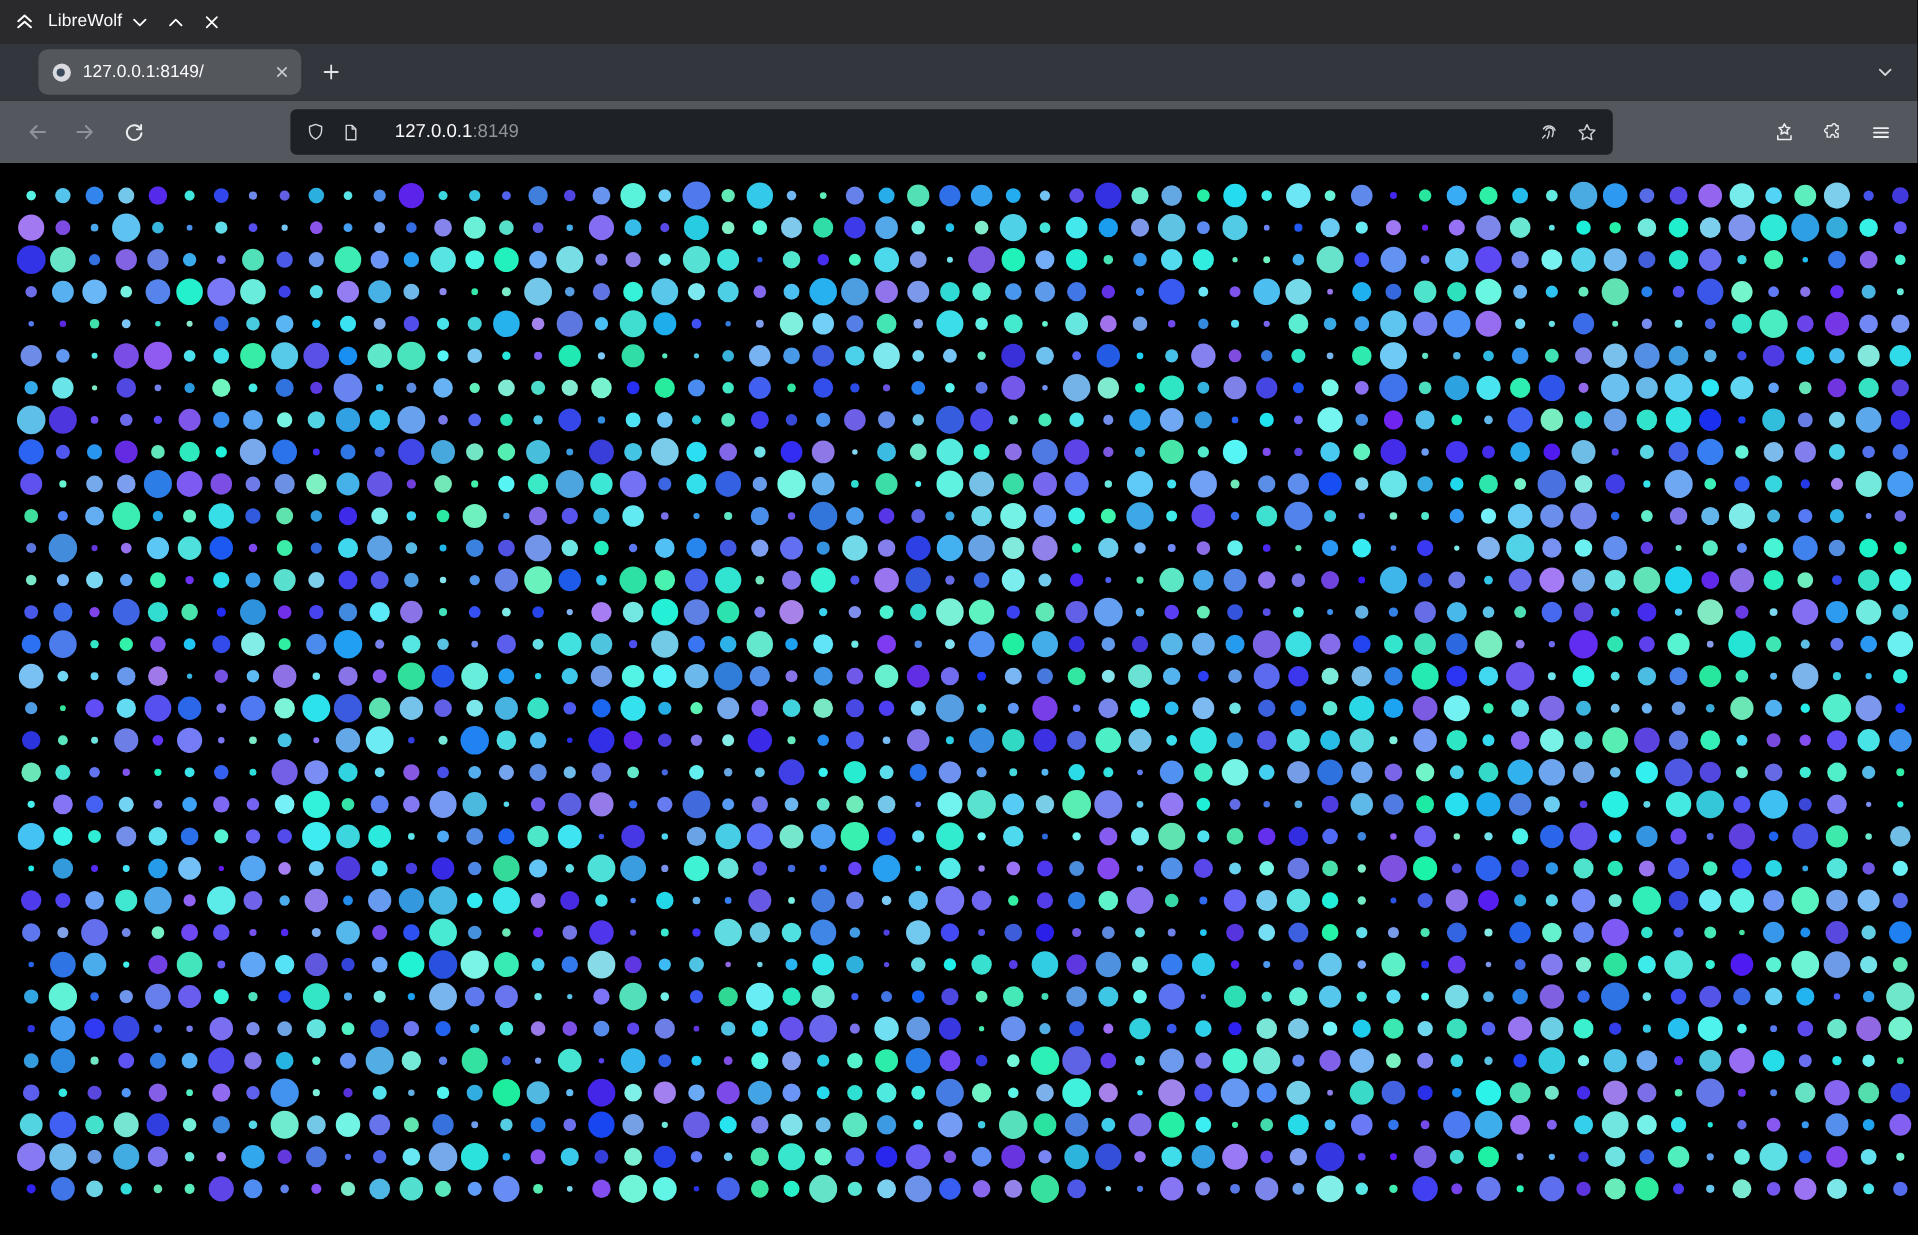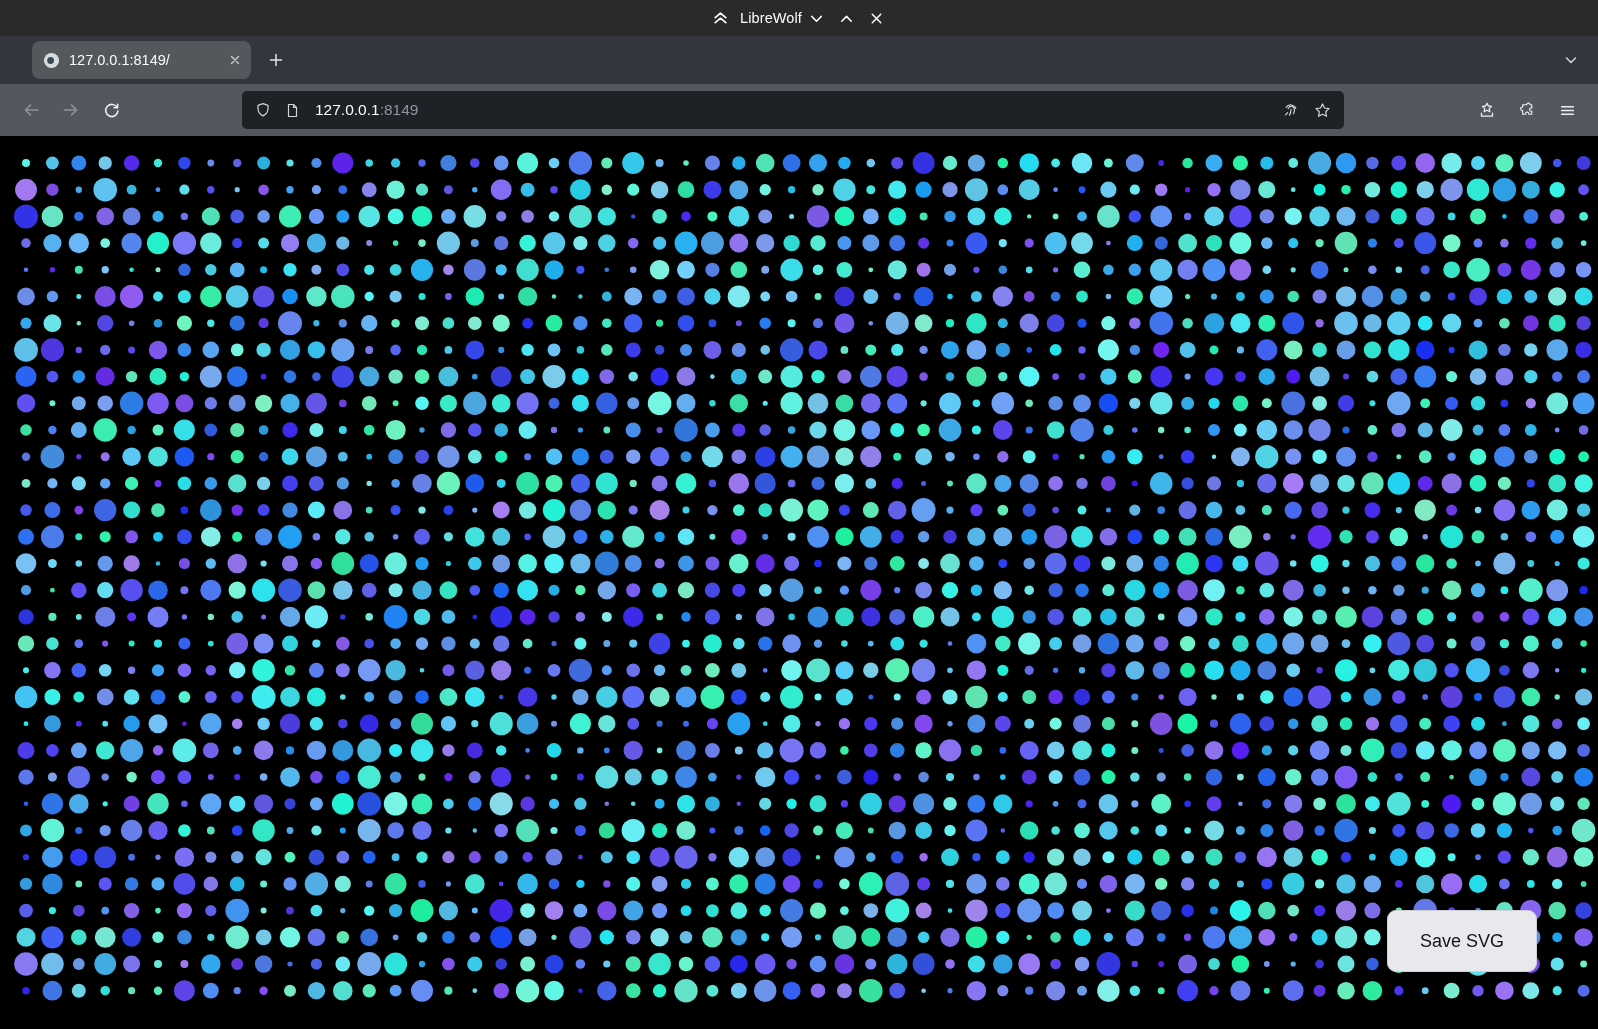--- a/index.html
+++ b/index.html
@@ -3,21 +3,21 @@
 <meta charset="utf-8">
 <style>
   html,body{margin:0;padding:0;background:#000;}
   .browser{
     width:1598px;height:1029px;overflow:hidden;display:flex;flex-direction:column;
     font-family:"Liberation Sans",sans-serif;-webkit-font-smoothing:antialiased;
   }
   
   .titlebar{
     height:36px;flex:none;background:var(--titlebar-bg,#2a2a2c);
-    display:flex;align-items:center;justify-content:center;
+    display:flex;align-items:center;justify-content:flex-start;
     color:var(--text-primary,#fbfbfe);
   }
   .titlebar-left{display:flex;align-items:center;gap:10px;padding-left:11px;}
   .titlebar-left .ticon{display:flex;color:#ffffff;}
   .window-title{font-size:14.5px;letter-spacing:.1px;}
   .window-controls{display:flex;align-items:center;padding-right:6px;}
   .wc-btn{width:30px;height:30px;border:none;background:transparent;color:#ffffff;
     display:flex;align-items:center;justify-content:center;padding:0;cursor:default;}
   
   .tabbar{
@@ -46,21 +46,21 @@
     display:flex;align-items:center;justify-content:center;padding:0;}
   .nav-btn.dim{color:var(--icon-muted,#8f9298);}
   .nav-btn.lit{color:var(--icon-bright,#eceef0);}
   .nav-space{width:102px;flex:none;}
   .urlbar{
     flex:1;height:38px;background:var(--urlbar-bg,#1e2126);border-radius:5px;
     display:flex;align-items:center;gap:4px;padding:0 8px;margin-right:120px;
     color:var(--text-primary,#fbfbfe);
   }
   .url-icon{border:none;background:transparent;padding:0 5px;display:flex;color:#d2d4d8;}
-  .url-text{font-size:15.5px;margin-left:6px;white-space:nowrap;}
+  .url-text{font-size:15.5px;margin-left:20px;white-space:nowrap;}
   .url-port{color:var(--text-muted,#8f939b);}
   .nav-right{display:flex;align-items:center;gap:6px;}
   
   .content{flex:1;position:relative;background:var(--content-bg,#000);}
   .dotgrid{position:absolute;inset:0;display:block;}
   .save-svg-btn{
     position:absolute;right:61px;bottom:57px;width:150px;height:62px;
     background:var(--button-bg,#e9e9ed);color:var(--button-text,#15141a);
     border:1px solid #cfcfd8;border-radius:9px;font-family:"Liberation Sans",sans-serif;
     font-size:18px;display:flex;align-items:center;justify-content:center;
@@ -2113,16 +2113,15 @@
         <circle cx="1372.4" cy="854.7" r="9.8" fill="hsl(156,82%,55%)"></circle>
         <circle cx="1398.8" cy="854.7" r="4.6" fill="hsl(246,83%,57%)"></circle>
         <circle cx="1425.2" cy="854.7" r="3.4" fill="hsl(198,82%,67%)"></circle>
         <circle cx="1451.6" cy="854.7" r="7.9" fill="hsl(166,74%,70%)"></circle>
         <circle cx="1478.0" cy="854.7" r="5.7" fill="hsl(251,83%,64%)"></circle>
         <circle cx="1504.4" cy="854.7" r="9.3" fill="hsl(258,83%,70%)"></circle>
         <circle cx="1530.8" cy="854.7" r="8.4" fill="hsl(181,71%,70%)"></circle>
         <circle cx="1557.2" cy="854.7" r="4.6" fill="hsl(181,77%,60%)"></circle>
         <circle cx="1583.6" cy="854.7" r="6.0" fill="hsl(231,81%,63%)"></circle>
       </svg>
-    <button class="save-svg-btn">Save SVG</button>
   </div>
 
 </div>
 
 </body></html>

